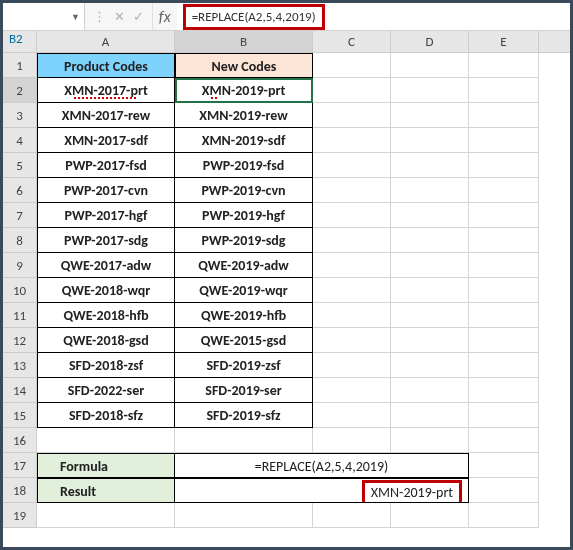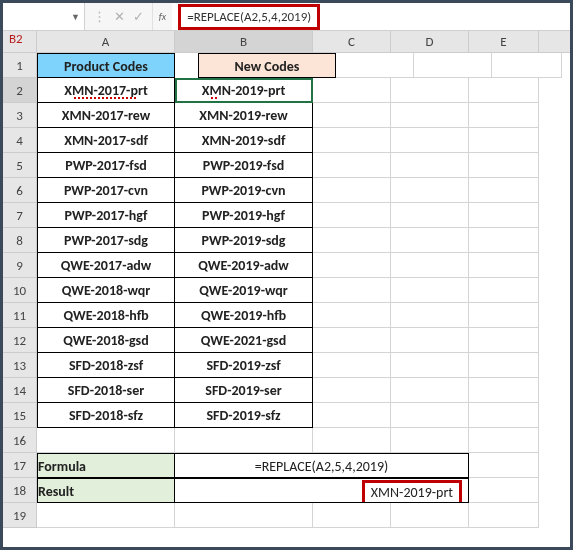--- a/index.html
+++ b/index.html
@@ -25,21 +25,21 @@
     display: flex;
     align-items: center;
     border-right: 1px solid #d0d0d0;
     background: #fff;
     width: 82px;
     padding: 0 4px;
     justify-content: space-between;
   }
   .namebox {
     font-size: 13px;
-    color: #b91c1c;
+    color: #0369a1;
     padding-left: 2px;
     margin-top: 44px;
   }
   .name-dd {
     font-size: 9px;
     color: #666;
   }
   .fx-controls {
     display: flex;
     align-items: center;
@@ -48,21 +48,21 @@
     color: #b0b0b0;
     border-right: 1px solid #e0e0e0;
   }
   .fx-controls span { font-size: 13px; }
   .fx-label {
     display: flex;
     align-items: center;
     padding: 0 6px;
     font-style: italic;
     color: #666;
-    font-size: 10px;
+    font-size: 16px;
   }
   .formula-bar {
     flex: 1;
     display: flex;
     align-items: center;
     background: #fff;
     padding: 0 6px;
     font-size: 13px;
     color: #333;
     position: relative;
@@ -124,21 +124,21 @@
   .cB { width: 138px; }
   .cC { width: 78px; }
   .cD { width: 78px; }
   .cE { width: 70px; }
   
   .hdrCell {
     font-weight: bold;
     border: 1px solid #000;
   }
   .hdrA { background: #7dd3fc; }
-  .hdrB { background: #fce4d6; margin-left: 23px; }
+  .hdrB { background: #fce4d6; }
   
   .bdr {
     border-right: 1px solid #000;
     border-bottom: 1px solid #000;
     border-left: 1px solid #000;
     font-weight: bold;
   }
   .bdr + .bdr { border-left: none; }
   .row .cA.bdr { border-left: 1px solid #000; }
   
@@ -154,21 +154,21 @@
     bottom: -3px;
     width: 6px;
     height: 6px;
     background: #217346;
   }
   
   .flabel {
     background: #e2efda;
     font-weight: bold;
     text-align: left;
-    padding-left: 0;
+    padding-left: 22px;
     border: 1px solid #000;
   }
   .fvalcell {
     text-align: center;
     border: 1px solid #000;
     border-left: none;
   }
   .fvalspan {
     width: 294px; 
   }
@@ -309,36 +309,36 @@
     <div class="rowhdr">11</div>
     <div class="cell cA bdr">QWE-2018-hfb</div>
     <div class="cell cB bdr">QWE-2019-hfb</div>
     <div class="cell cC"></div>
       <div class="cell cD"></div>
       <div class="cell cE"></div>
   </div>
   <div class="row">
     <div class="rowhdr">12</div>
     <div class="cell cA bdr">QWE-2018-gsd</div>
-    <div class="cell cB bdr">QWE-2021-gsd</div>
+    <div class="cell cB bdr">QWE-2015-gsd</div>
     <div class="cell cC"></div>
       <div class="cell cD"></div>
       <div class="cell cE"></div>
   </div>
   <div class="row">
     <div class="rowhdr">13</div>
     <div class="cell cA bdr">SFD-2018-zsf</div>
     <div class="cell cB bdr">SFD-2019-zsf</div>
     <div class="cell cC"></div>
       <div class="cell cD"></div>
       <div class="cell cE"></div>
   </div>
   <div class="row">
     <div class="rowhdr">14</div>
-    <div class="cell cA bdr">SFD-2018-ser</div>
+    <div class="cell cA bdr">SFD-2022-ser</div>
     <div class="cell cB bdr">SFD-2019-ser</div>
     <div class="cell cC"></div>
       <div class="cell cD"></div>
       <div class="cell cE"></div>
   </div>
   <div class="row">
     <div class="rowhdr">15</div>
     <div class="cell cA bdr">SFD-2018-sfz</div>
     <div class="cell cB bdr">SFD-2019-sfz</div>
     <div class="cell cC"></div>

